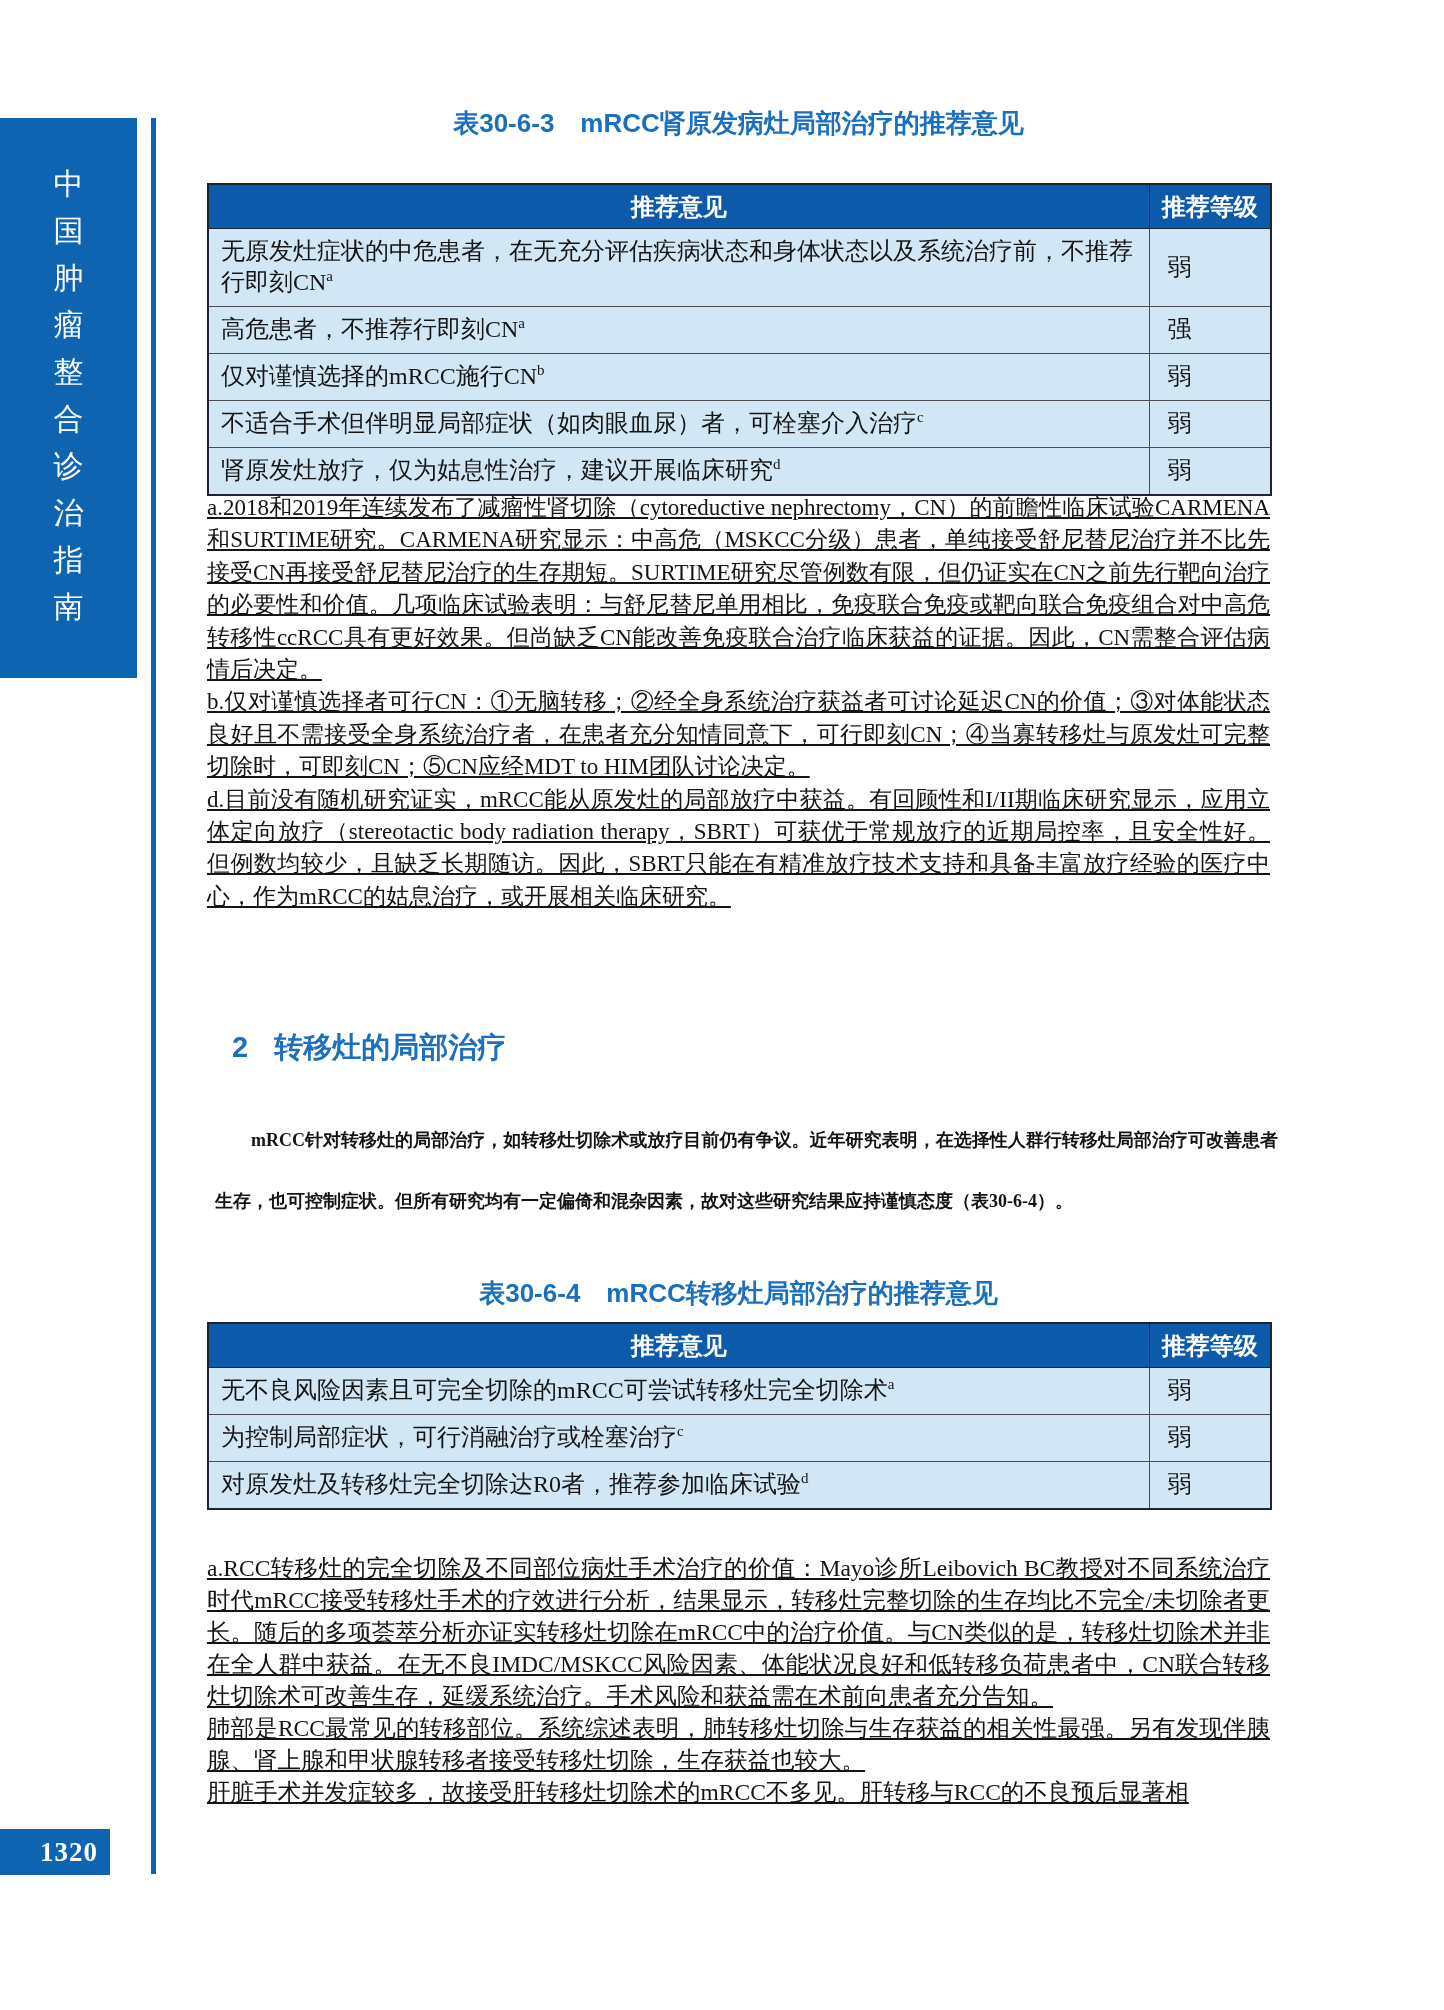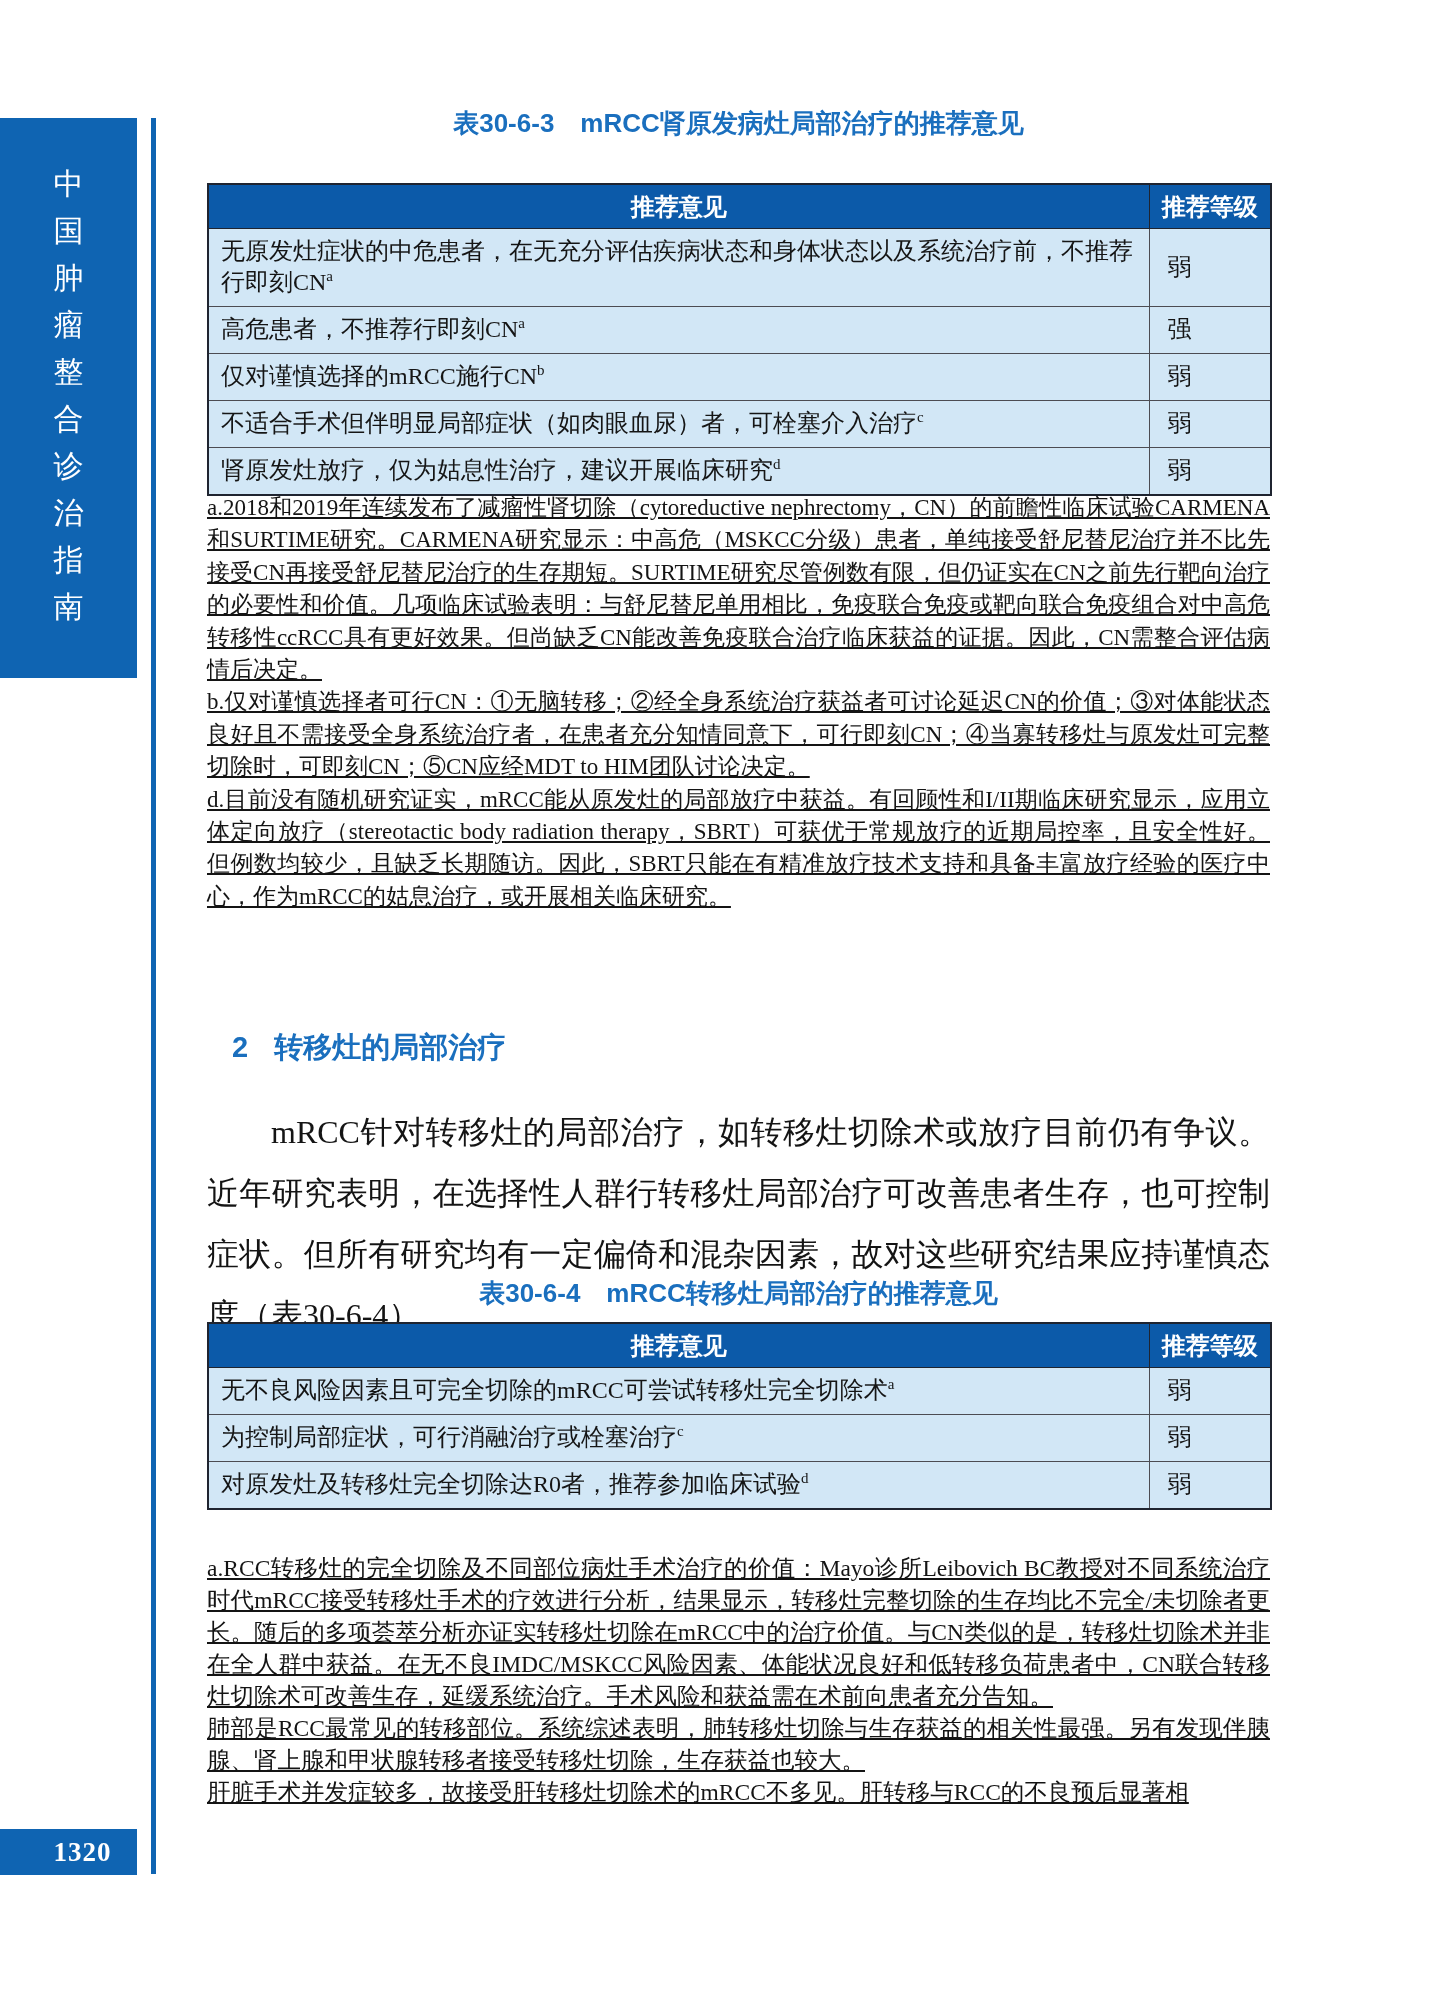--- a/index.html
+++ b/index.html
@@ -14,21 +14,21 @@
     justify-content:flex-start;padding-top:50px;box-sizing:border-box;gap:16px;
   }
   .spine-char{
     color:#ffffff;font-family:"Liberation Sans", sans-serif;
     font-size:30px;line-height:31px;
   }
   .vrule{
     position:absolute;left:151px;top:118px;width:5px;height:1756px;background:#0f64b2;
   }
   .page-badge{
-    position:absolute;left:0;top:1829px;width:137px;height:46px;background:#0f64b2;
+    position:absolute;left:0;top:1829px;width:110px;height:46px;background:#0f64b2;
     color:#ffffff;font-family:"Liberation Serif", serif;font-weight:bold;font-size:27px;
     display:flex;align-items:center;justify-content:center;
     text-indent:28px;letter-spacing:1px;
   }
   
   .content{position:absolute;left:207px;top:0;width:1063px;}
   .tbl-caption{
     position:absolute;width:100%;text-align:center;
     font-family:"Liberation Sans", sans-serif;font-weight:bold;
     font-size:26px;color:#1a6fbe;white-space:nowrap;
@@ -63,22 +63,23 @@
   .fn2{top:1552px;line-height:32px;font-size:23.5px;}
   .footnotes p{margin:0;padding:0;}
   .section-heading{
     position:absolute;top:1028px;left:25px;
     font-family:"Liberation Sans", sans-serif;font-weight:bold;
     font-size:29px;color:#1a6fbe;
   }
   .section-heading .num{margin-right:26px;}
   .body-para{
     position:absolute;top:1102px;left:0;width:1063px;
-    font-size:32px;line-height:61px;text-align:justify;text-indent:2em;color:#141414;
-    margin:0;
+    font-size:18px;line-height:61px;text-align:justify;text-indent:2em;color:#141414;
+    margin:8px;
+    font-weight:bold;
   }
 </style>
 </head>
 <body>
 
 <div id="page">
 
   <div class="spine">
 
   <span class="spine-char">中</span>

